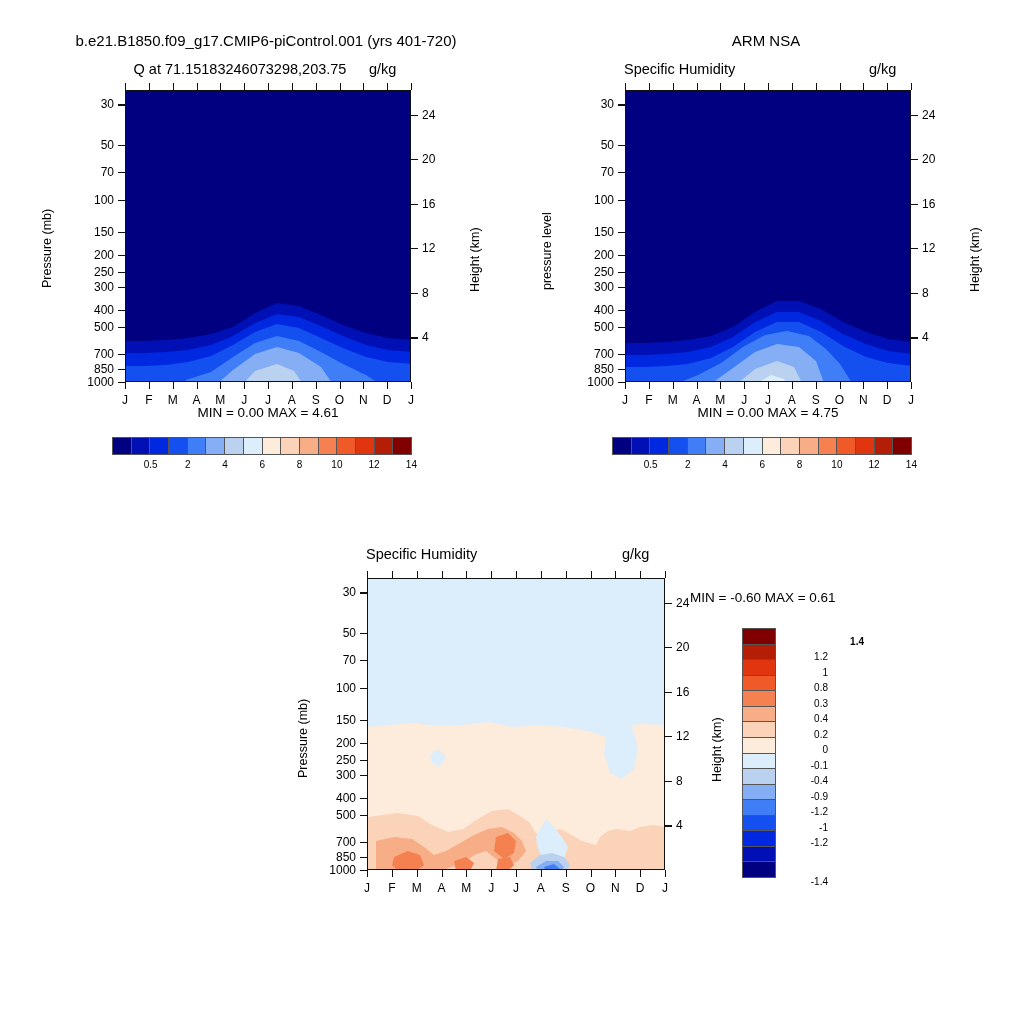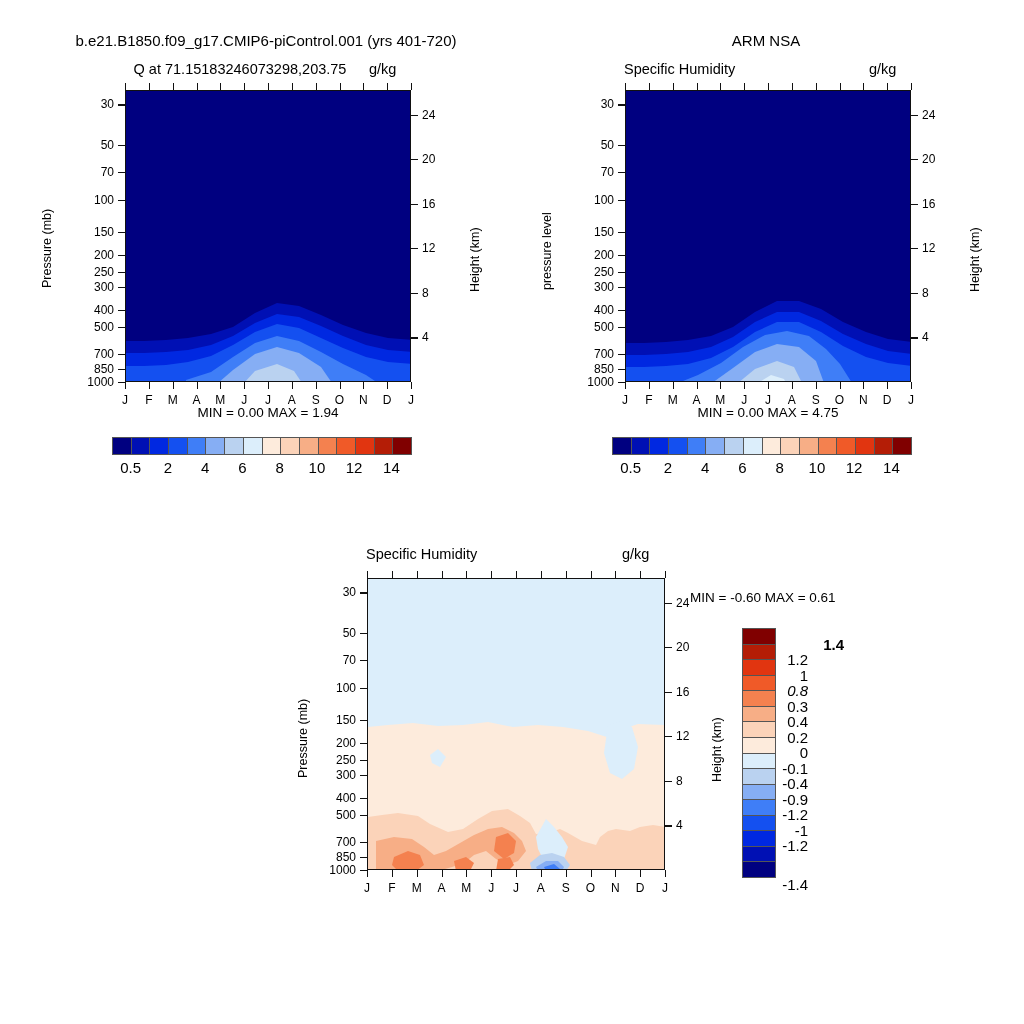--- a/index.html
+++ b/index.html
@@ -32,21 +32,21 @@
   .cbar .seg{height:100%;border-right:1px solid #555;}
   .cbar .seg:last-child{border-right:none;}
   .cbarv{position:absolute;display:flex;flex-direction:column;border:1px solid #555;box-sizing:content-box;}
   .cbarv .seg{width:100%;border-bottom:1px solid #555;}
   .cbarv .seg:last-child{border-bottom:none;}
 
   .t-title{font-size:15px;}
   .t-sub{font-size:14.5px;}
   .t-axis{font-size:12.5px;}
   .t-tick{font-size:12px;}
-  .t-cb{font-size:15px;}
+  .t-cb{font-size:10px;margin-left:20px;}
   .t-mm{font-size:13.5px;}
 </style>
 </head>
 <body>
 
 <div class="fig">
 
   <div class="txt t-title ctr" style="left:266px;top:32px;">b.e21.B1850.f09_g17.CMIP6-piControl.001 (yrs 401-720)</div>
   <div class="txt t-sub ctr" style="left:240px;top:61px;">Q at 71.15183246073298,203.75</div>
   <div class="txt t-sub" style="left:369px;top:61px;">g/kg</div>
@@ -65,21 +65,21 @@
       <path d="M0,275 L18,275 L40,274 L62,271 L85,265 L107,254 L129,241 L151,233 L173,237 L195,247 L217,257 L240,266 L262,271 L286,273 L286,292 L0,292 Z" fill="#1450f0"></path>
 
       <path d="M60,289 L85,281 L107,266 L129,252 L151,245 L173,250 L195,261 L217,273 L240,284 L252,292 L60,292 Z" fill="#3f7ef7"></path>
 
       <path d="M92,292 L107,279 L129,263 L151,256 L173,262 L195,276 L206,292 Z" fill="#86aef4"></path>
 
       <path d="M118,292 L129,280 L151,273 L168,280 L176,292 Z" fill="#bad2f0"></path>
     </svg>
   </div>
 
-  <div class="txt t-mm ctr" style="left:268px;top:405px;">MIN =  0.00 MAX =   1.94</div>
+  <div class="txt t-mm ctr" style="left:268px;top:405px;">MIN =  0.00 MAX =   4.61</div>
 
   <div class="cbar" id="cbar-model" style="left:112px;top:437px;width:298px;height:16px;">
       <div class="seg" style="background: rgb(0, 0, 128); width: 6.25%;"></div>
       <div class="seg" style="background: rgb(0, 16, 180); width: 6.25%;"></div>
       <div class="seg" style="background: rgb(0, 40, 225); width: 6.25%;"></div>
       <div class="seg" style="background: rgb(20, 80, 240); width: 6.25%;"></div>
       <div class="seg" style="background: rgb(63, 126, 247); width: 6.25%;"></div>
       <div class="seg" style="background: rgb(134, 174, 244); width: 6.25%;"></div>
       <div class="seg" style="background: rgb(186, 210, 240); width: 6.25%;"></div>
       <div class="seg" style="background: rgb(220, 238, 251); width: 6.25%;"></div>
@@ -202,21 +202,21 @@
       <div class="seg" style="background: rgb(63, 126, 247); height: 6.25%;"></div>
       <div class="seg" style="background: rgb(20, 80, 240); height: 6.25%;"></div>
       <div class="seg" style="background: rgb(0, 40, 225); height: 6.25%;"></div>
       <div class="seg" style="background: rgb(0, 16, 180); height: 6.25%;"></div>
       <div class="seg" style="background: rgb(0, 0, 128); height: 6.25%;"></div>
     </div>
   <div id="cbar-diff-labels">
       <div class="txt t-cb rgt" style="left:844px;top:635.5px;font-weight:bold;">1.4</div>
       <div class="txt t-cb rgt" style="left:808px;top:651.0px;text-align:right;">1.2</div>
       <div class="txt t-cb rgt" style="left:808px;top:666.5px;text-align:right;">1</div>
-      <div class="txt t-cb rgt" style="left:808px;top:682.0px;text-align:right;font-style:italic;">0.8</div>
+      <div class="txt t-cb rgt" style="left:808px;top:682.0px;text-align:right;">0.8</div>
       <div class="txt t-cb rgt" style="left:808px;top:697.5px;text-align:right;">0.3</div>
       <div class="txt t-cb rgt" style="left:808px;top:713.0px;text-align:right;">0.4</div>
       <div class="txt t-cb rgt" style="left:808px;top:728.5px;text-align:right;">0.2</div>
       <div class="txt t-cb rgt" style="left:808px;top:744.0px;text-align:right;">0</div>
       <div class="txt t-cb rgt" style="left:808px;top:759.5px;text-align:right;">-0.1</div>
       <div class="txt t-cb rgt" style="left:808px;top:775.0px;text-align:right;">-0.4</div>
       <div class="txt t-cb rgt" style="left:808px;top:790.5px;text-align:right;">-0.9</div>
       <div class="txt t-cb rgt" style="left:808px;top:806.0px;text-align:right;">-1.2</div>
       <div class="txt t-cb rgt" style="left:808px;top:821.5px;text-align:right;">-1</div>
       <div class="txt t-cb rgt" style="left:808px;top:837.0px;text-align:right;">-1.2</div>

